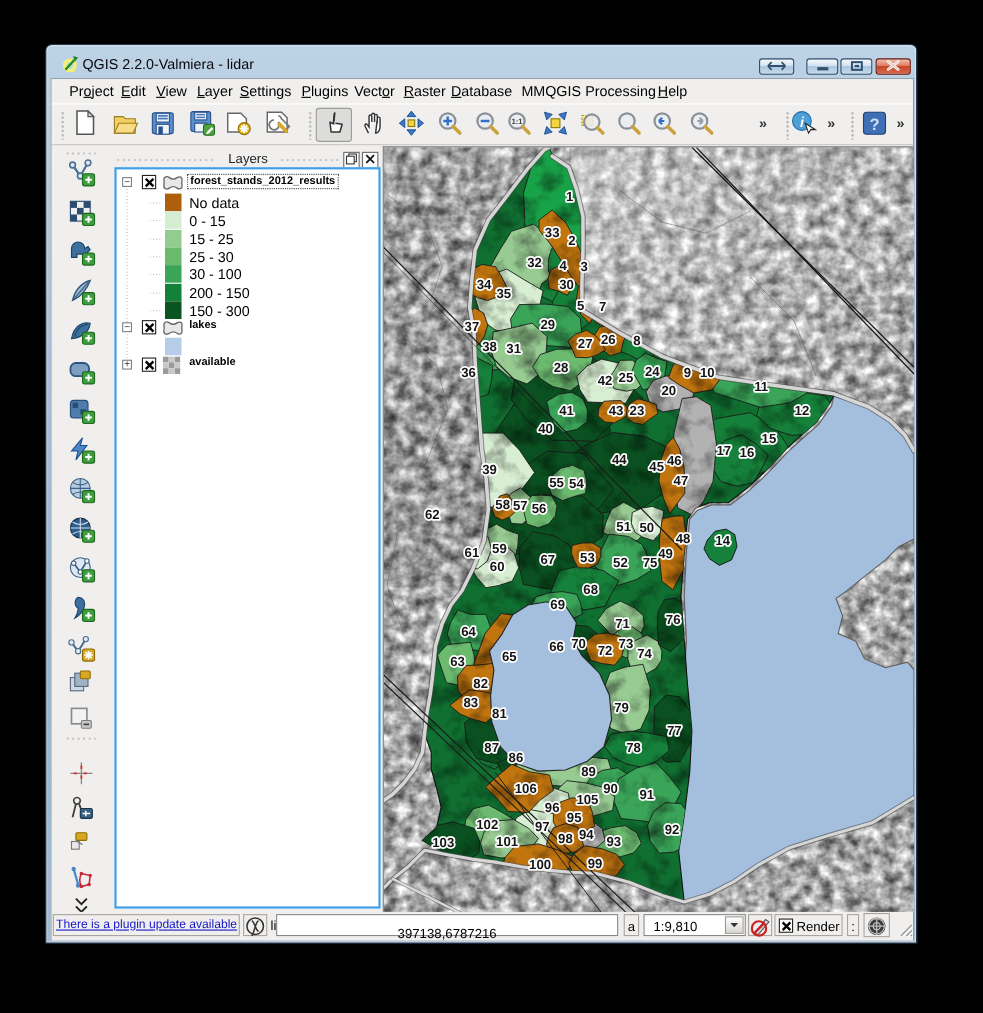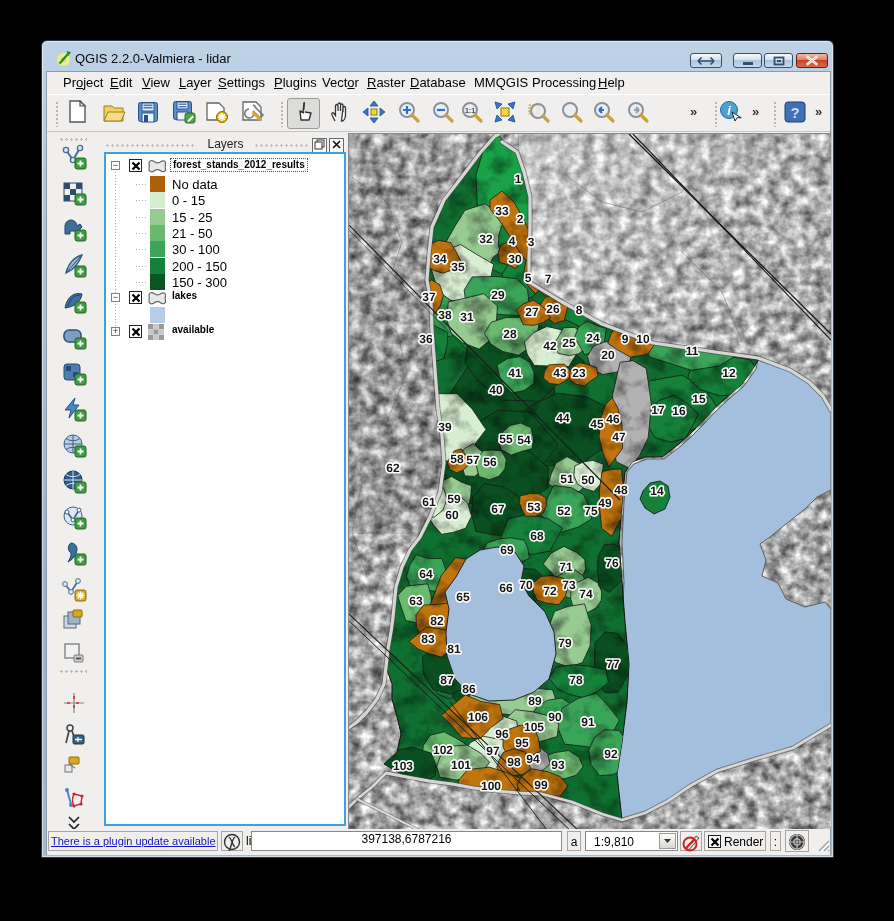--- a/index.html
+++ b/index.html
@@ -35,21 +35,21 @@
 .trow{position:absolute;left:0;height:17px;white-space:nowrap}
 .exp{position:absolute;width:9px;height:9px;border:1px solid #808080;background:#fff;font-size:9px;line-height:7px;text-align:center;color:#333}
 .cbx{position:absolute;width:13px;height:13px;border:1px solid #222;background:#fff}
 .lname{position:absolute;font-weight:bold;font-size:10px}
 .sw{position:absolute;left:44px;width:15px;height:16px}
 .ltxt{position:absolute;left:66px;font-size:13px}
 #canvas{position:absolute;left:301px;top:0;width:483px;height:696px;border-top:1px solid #828790;border-left:1px solid #828790;background:#aaa}
 #statusbar{position:absolute;left:0;top:757px;width:100%;height:26px;background:#f0efee;font-size:12px}
 .sunk{position:absolute;border:1px solid #a8a5a0;background:#f0efee}
 #sb-link{left:1px;top:2px;width:170px;height:20px;color:#1515c8;text-decoration:underline;padding:3px 2px;font-size:11px;white-space:nowrap;overflow:hidden}
-#sb-coord{left:204px;top:2px;width:311px;height:20px;background:#fff;text-align:center;padding-top:0;border:1px solid #888}
+#sb-coord{left:204px;top:2px;width:311px;height:20px;background:#fff;text-align:center;padding-top:10px;border:1px solid #888}
 #sb-scale{left:538px;top:2px;width:93px;height:20px;background:#fff;border:1px solid #888;padding:3px 0 0 8px}
 #sb-scale .da{position:absolute;right:1px;top:1px;width:17px;height:16px;background:linear-gradient(#fefefe,#d9d5d0);border:1px solid #999}
 #sb-render{left:657px;top:2px;width:62px;height:20px;padding:3px 0 0 19px}
 #sb-render .cbx{left:3px;top:3px}
 </style></head>
 <body>
 <div id="win">
  <div id="titlebar">
   <div id="tb-icon"><svg width="15" height="16" viewBox="0 0 15 16">
           <circle cx="6.5" cy="9.5" r="4.6" fill="none" stroke="#eef07a" stroke-width="3.6"></circle>
@@ -372,21 +372,21 @@
               <div class="ltxt" style="top:1px">0 - 15</div>
             </div>
             <div class="trow" style="top:54.599999999999994px">
               <div style="position:absolute;left:30px;top:8px;width:12px;height:1px;background-image:linear-gradient(90deg,#aaa 1px,transparent 1px);background-size:3px 1px"></div>
               <div class="sw" style="background:#94cb91;top:0"></div>
               <div class="ltxt" style="top:1px">15 - 25</div>
             </div>
             <div class="trow" style="top:70.89999999999999px">
               <div style="position:absolute;left:30px;top:8px;width:12px;height:1px;background-image:linear-gradient(90deg,#aaa 1px,transparent 1px);background-size:3px 1px"></div>
               <div class="sw" style="background:#6aba6e;top:0"></div>
-              <div class="ltxt" style="top:1px">21 - 50</div>
+              <div class="ltxt" style="top:1px">25 - 30</div>
             </div>
             <div class="trow" style="top:87.19999999999999px">
               <div style="position:absolute;left:30px;top:8px;width:12px;height:1px;background-image:linear-gradient(90deg,#aaa 1px,transparent 1px);background-size:3px 1px"></div>
               <div class="sw" style="background:#3aa458;top:0"></div>
               <div class="ltxt" style="top:1px">30 - 100</div>
             </div>
             <div class="trow" style="top:103.49999999999999px">
               <div style="position:absolute;left:30px;top:8px;width:12px;height:1px;background-image:linear-gradient(90deg,#aaa 1px,transparent 1px);background-size:3px 1px"></div>
               <div class="sw" style="background:#13813a;top:0"></div>
               <div class="ltxt" style="top:1px">200 - 150</div>

